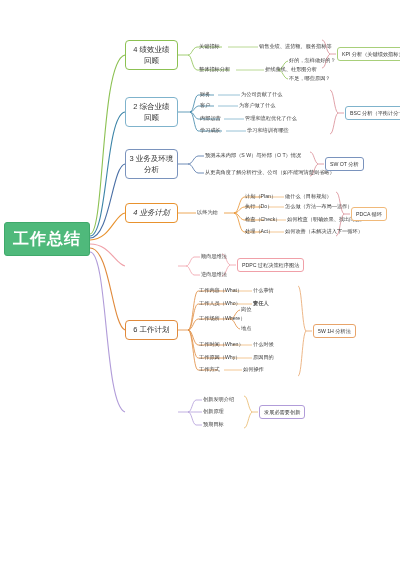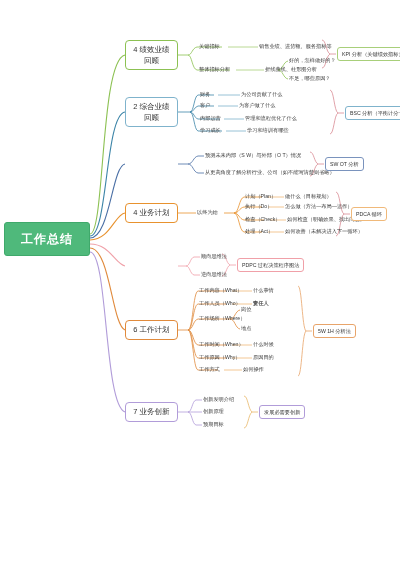--- a/index.html
+++ b/index.html
@@ -3,21 +3,21 @@
 <meta charset="utf-8">
 <style>
   html,body{margin:0;padding:0;background:#ffffff;}
   body{width:400px;height:565px;overflow:hidden;
        font-family:"Liberation Sans","DejaVu Sans",sans-serif;}
   #canvas{position:relative;width:400px;height:565px;}
   svg.wires{position:absolute;left:0;top:0;width:400px;height:565px;pointer-events:none;}
   .node{position:absolute;box-sizing:border-box;white-space:nowrap;}
   .root{left:4px;top:222px;width:86px;height:34px;background:#4fb97b;
         border:1px solid #3fa96b;border-radius:3px;color:#ffffff;
-        font-size:12px;font-weight:bold;display:flex;align-items:center;
+        font-size:16px;font-weight:bold;display:flex;align-items:center;
         justify-content:center;letter-spacing:1px;}
   .lvl1{box-sizing:border-box;border-radius:4px;background:#ffffff;
         font-size:7.5px;color:#333;display:flex;align-items:center;
         justify-content:center;text-align:center;line-height:1.5;padding:2px 3px;}
   .lvl2{font-size:5.2px;color:#3a3a3a;position:absolute;white-space:nowrap;}
   .lvl3{font-size:5.2px;color:#3a3a3a;position:absolute;white-space:nowrap;}
   .lvl4{font-size:5.2px;color:#3a3a3a;position:absolute;white-space:nowrap;}
   .summary{position:absolute;box-sizing:border-box;background:#ffffff;
            border-radius:3px;font-size:5.2px;color:#333;display:flex;
            align-items:center;justify-content:center;padding:2px 4px;
@@ -189,25 +189,29 @@
   <div class="lvl2" style="left:200px;top:91px;">财务</div>
   <div class="lvl3" style="left:241px;top:91px;">为公司贡献了什么</div>
   <div class="lvl2" style="left:200px;top:102px;">客户</div>
   <div class="lvl3" style="left:239px;top:102px;">为客户做了什么</div>
   <div class="lvl2" style="left:200px;top:115px;">内部运营</div>
   <div class="lvl3" style="left:245px;top:115px;">管理和流程优化了什么</div>
   <div class="lvl2" style="left:200px;top:127px;">学习成长</div>
   <div class="lvl3" style="left:247px;top:127px;">学习和培训有哪些</div>
   <div class="summary" style="left:345px;top:106px;height:14px;border:1px solid #7fb3cc;">BSC 分析（平衡计分卡）</div>
 
+  <div class="node lvl1" style="left:125px;top:149px;width:53px;height:30px;border:1px solid #7a93bd;">
+    <span style="white-space:pre-line">3 业务及环境
+分析</span>
+  </div>
   <div class="lvl2" style="left:205px;top:152px;">预测未来内部（S W）与外部（O T）情况</div>
   <div class="lvl2" style="left:205px;top:169px;">从更高角度了解分析行业、公司（如不能写清楚则省略）</div>
   <div class="summary" style="left:325px;top:157px;height:14px;border:1px solid #7a93bd;">SW OT 分析</div>
 
-  <div class="node lvl1" style="left:125px;top:203px;width:53px;height:20px;border:1px solid #e8922e;">
+  <div class="node lvl1" style="left:125px;top:203px;width:53px;height:20px;border:1px solid #e8922e;font-style:italic;">
     <span>4 业务计划</span>
   </div>
   <div class="lvl2" style="left:197px;top:209px;">以终为始</div>
   <div class="lvl2" style="left:245px;top:193px;">计划（Plan）</div>
   <div class="lvl3" style="left:285px;top:193px;">做什么（目标规划）</div>
   <div class="lvl2" style="left:245px;top:203px;">执行（Do）</div>
   <div class="lvl3" style="left:285px;top:203px;">怎么做（方法—布局—运作）</div>
   <div class="lvl2" style="left:245px;top:216px;">检查（Check）</div>
   <div class="lvl3" style="left:287px;top:216px;">如何检查（明确效果、找出问题）</div>
   <div class="lvl2" style="left:245px;top:228px;">处理（Act）</div>
@@ -229,21 +233,18 @@
   <div class="lvl4" style="left:241px;top:306px;">岗位</div>
   <div class="lvl4" style="left:241px;top:325px;">地点</div>
   <div class="lvl2" style="left:199px;top:341px;">工作时间（When）</div>
   <div class="lvl3" style="left:253px;top:341px;">什么时候</div>
   <div class="lvl2" style="left:199px;top:354px;">工作原因（Why）</div>
   <div class="lvl3" style="left:253px;top:354px;">原因目的</div>
   <div class="lvl2" style="left:199px;top:366px;">工作方式</div>
   <div class="lvl3" style="left:243px;top:366px;">如何操作</div>
   <div class="summary" style="left:313px;top:324px;height:14px;border:1px solid #e8a46a;">5W 1H 分析法</div>
 
-  <div class="node lvl1" style="left:125px;top:402px;width:53px;height:20px;border:1px solid #b19cd9;">
-    <span>7 业务创新</span>
-  </div>
   <div class="lvl2" style="left:203px;top:396px;">创新发明介绍</div>
   <div class="lvl2" style="left:203px;top:408px;">创新原理</div>
   <div class="lvl2" style="left:203px;top:421px;">预期目标</div>
   <div class="summary" style="left:259px;top:405px;height:14px;border:1px solid #b19cd9;">发展必需要创新</div>
 
 </div>
 
 </body></html>

